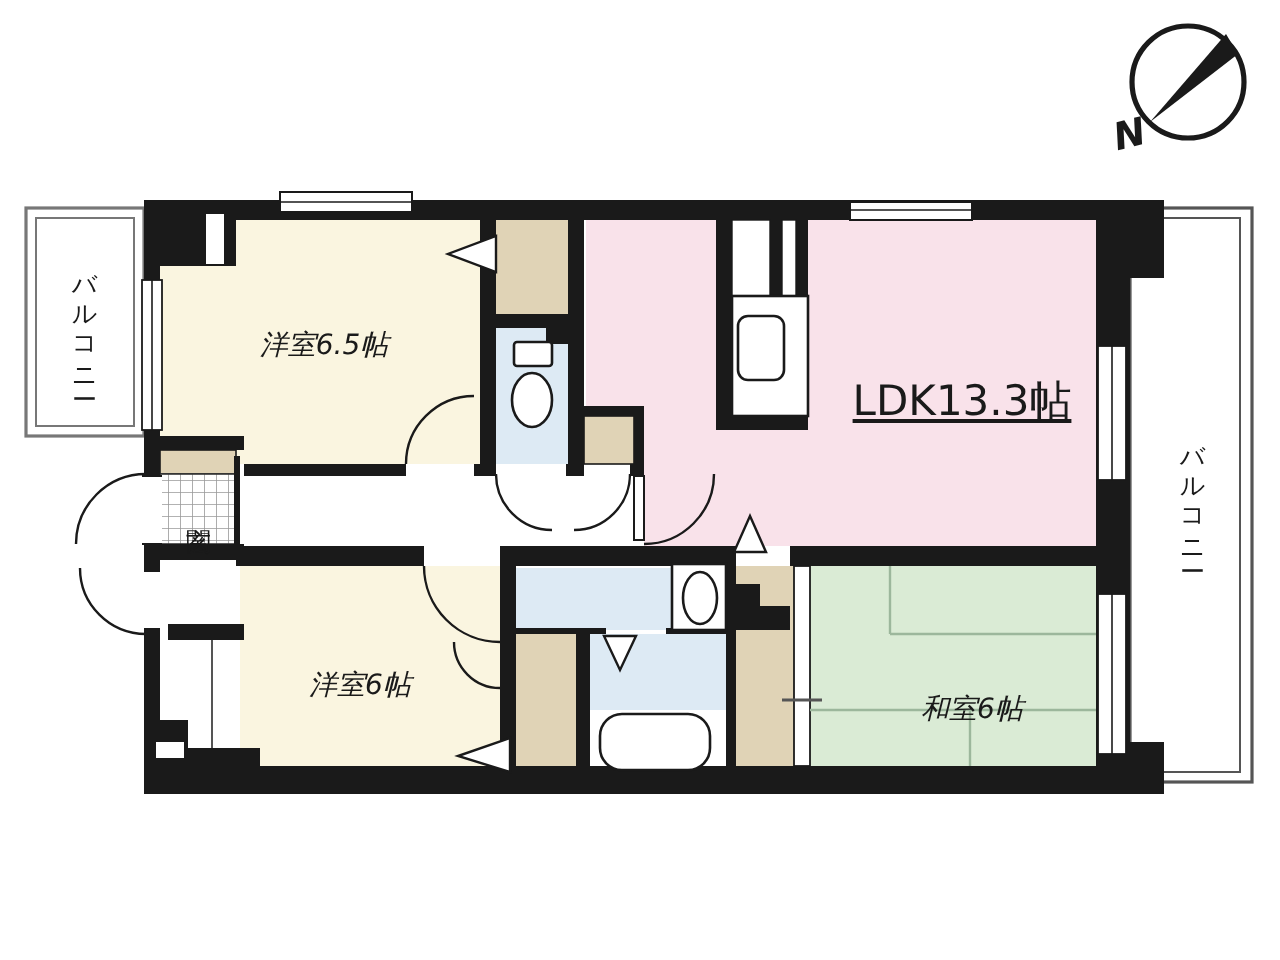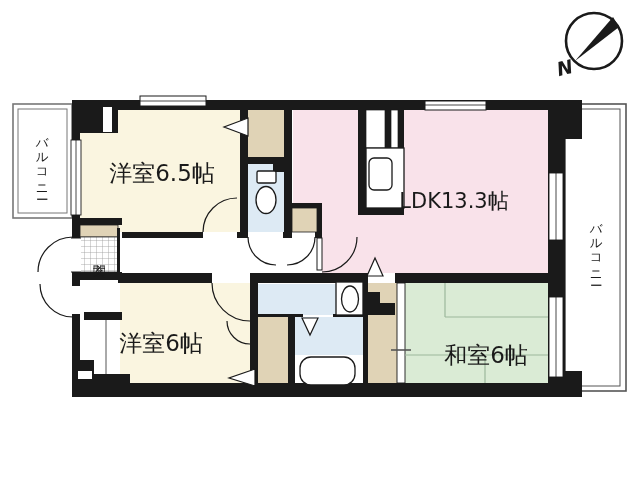--- a/index.html
+++ b/index.html
@@ -2,21 +2,21 @@
 <html style="--wall: #1a1a1a; --room_cream: #FAF5E0; --ldk_pink: #F9E2EA; --tatami_green: #DAEBD5; --water_blue: #DDEAF4; --closet_beige: #E0D3B6; --tatami_line: #9cb79c; --balcony_border: #777777;"><head>
 <meta charset="utf-8">
 <style>
   html,body{margin:0;padding:0;background:#fff;}
   #stage{position:relative;width:640px;height:480px;background:#fff;overflow:hidden;
          font-family:"DejaVu Sans","Liberation Sans",sans-serif;color:#1a1a1a;}
   #plan-svg{position:absolute;left:0;top:0;}
   .lbl{position:absolute;transform:translate(-50%,-50%);white-space:nowrap;
        color:#1a1a1a;line-height:1;}
   .lbl.v{writing-mode:vertical-rl;text-orientation:mixed;letter-spacing:2px;}
-  .room-lbl{font-size:23px;}
+  .room-lbl{font-size:14px;font-style:italic;}
   .ldk-lbl{font-size:21px;}
   .small-lbl{font-size:12.5px;}
   .north-lbl{font-size:19px;font-style:italic;font-weight:bold;
              transform:translate(-50%,-50%) rotate(-14deg);}
   
   .wall{fill:var(--wall,#1a1a1a);}
   .cream{fill:var(--room_cream,#FAF5E0);}
   .pink{fill:var(--ldk_pink,#F9E2EA);}
   .green{fill:var(--tatami_green,#DAEBD5);}
   .blue{fill:var(--water_blue,#DDEAF4);}
@@ -199,20 +199,20 @@
     <line class="tat" x1="485" y1="355" x2="485" y2="383"></line>
   </g>
 
   <g>
     <circle cx="594" cy="41" r="28" fill="#fff" stroke="#1a1a1a" stroke-width="2.6"></circle>
     <polygon points="575,61 613,17 619,27" fill="#1a1a1a"></polygon>
   </g>
 </svg>
 
 <div class="lbl room-lbl" style="left:162px;top:173px;">洋室6.5帖</div>
-<div class="lbl ldk-lbl" style="left:454px;top:201px;">LDK13.3帖</div>
-<div class="lbl room-lbl" style="left:161px;top:343px;text-align:center;">洋室6帖</div>
+<div class="lbl ldk-lbl" style="left:481px;top:201px;text-decoration:underline;">LDK13.3帖</div>
+<div class="lbl room-lbl" style="left:180px;top:343px;text-align:center;">洋室6帖</div>
 <div class="lbl room-lbl" style="left:486px;top:336px;margin-top:19px;">和室6帖</div>
 <div class="lbl v small-lbl" style="left:99px;top:255px;letter-spacing:1px;">玄関</div>
 <div class="lbl v small-lbl" style="left:42px;top:161px;">バルコニー</div>
 <div class="lbl v small-lbl" style="left:596px;top:247px;">バルコニー</div>
 <div class="lbl north-lbl" style="left:565px;top:68px;">N</div>
 </div>
 
 </body></html>

